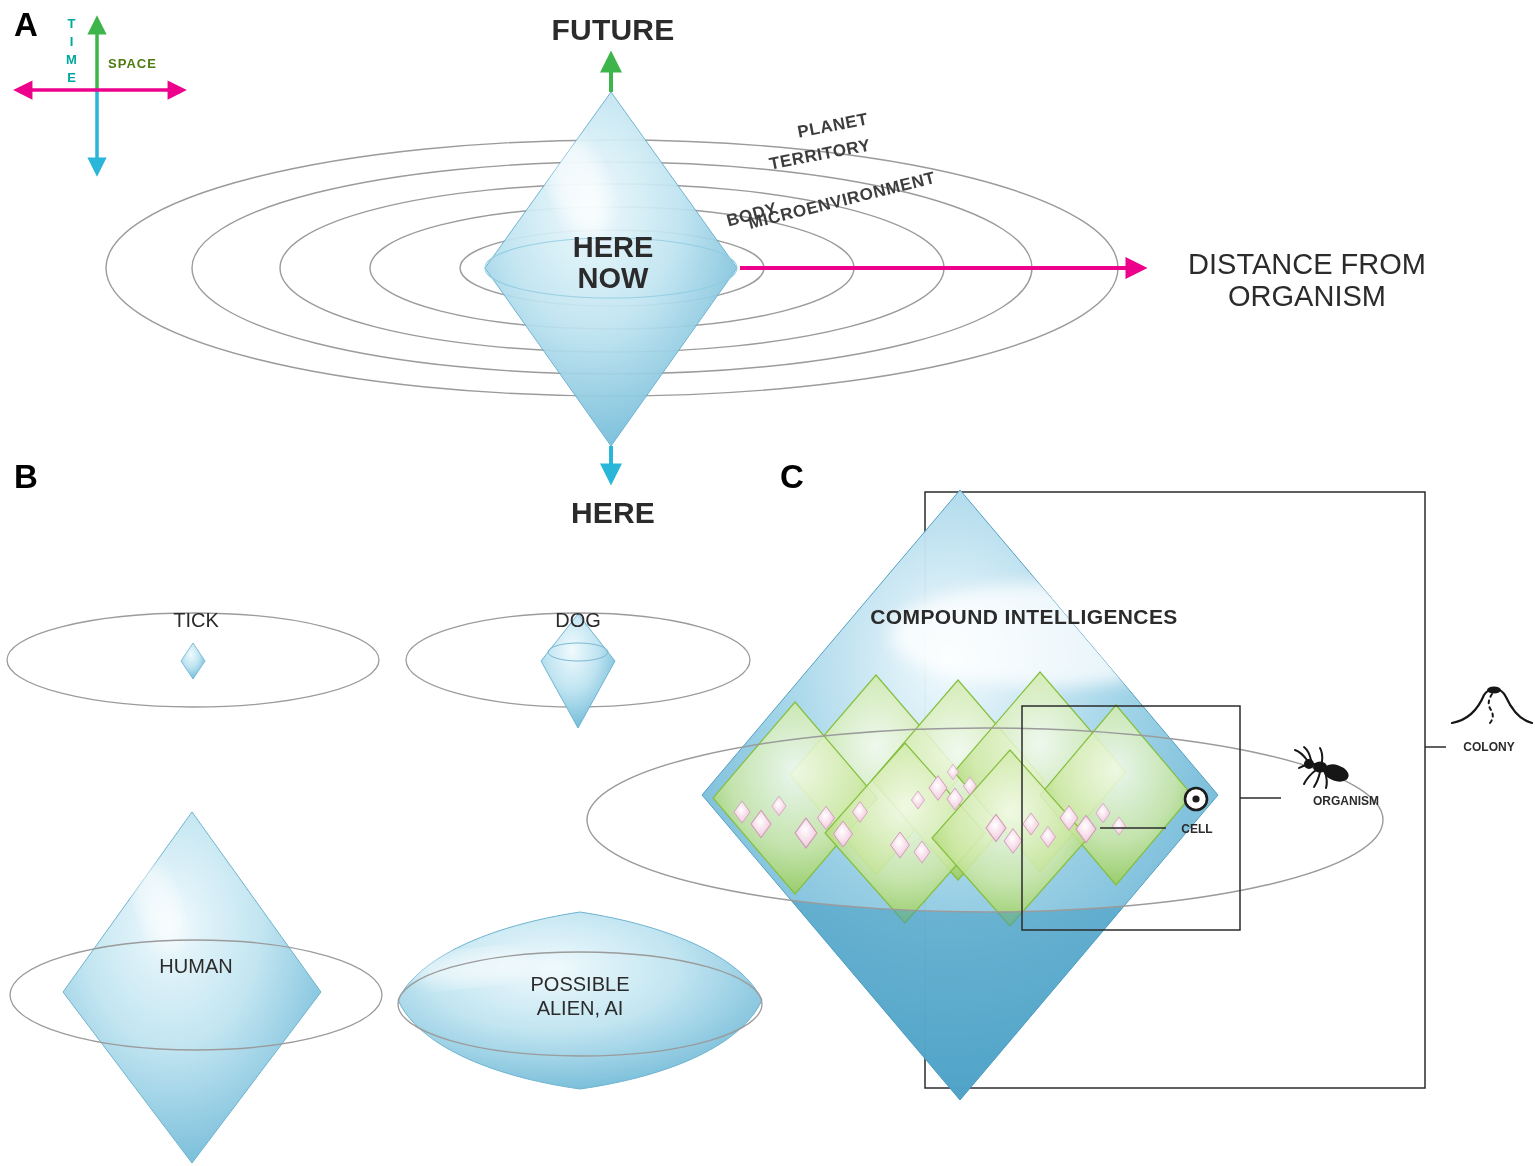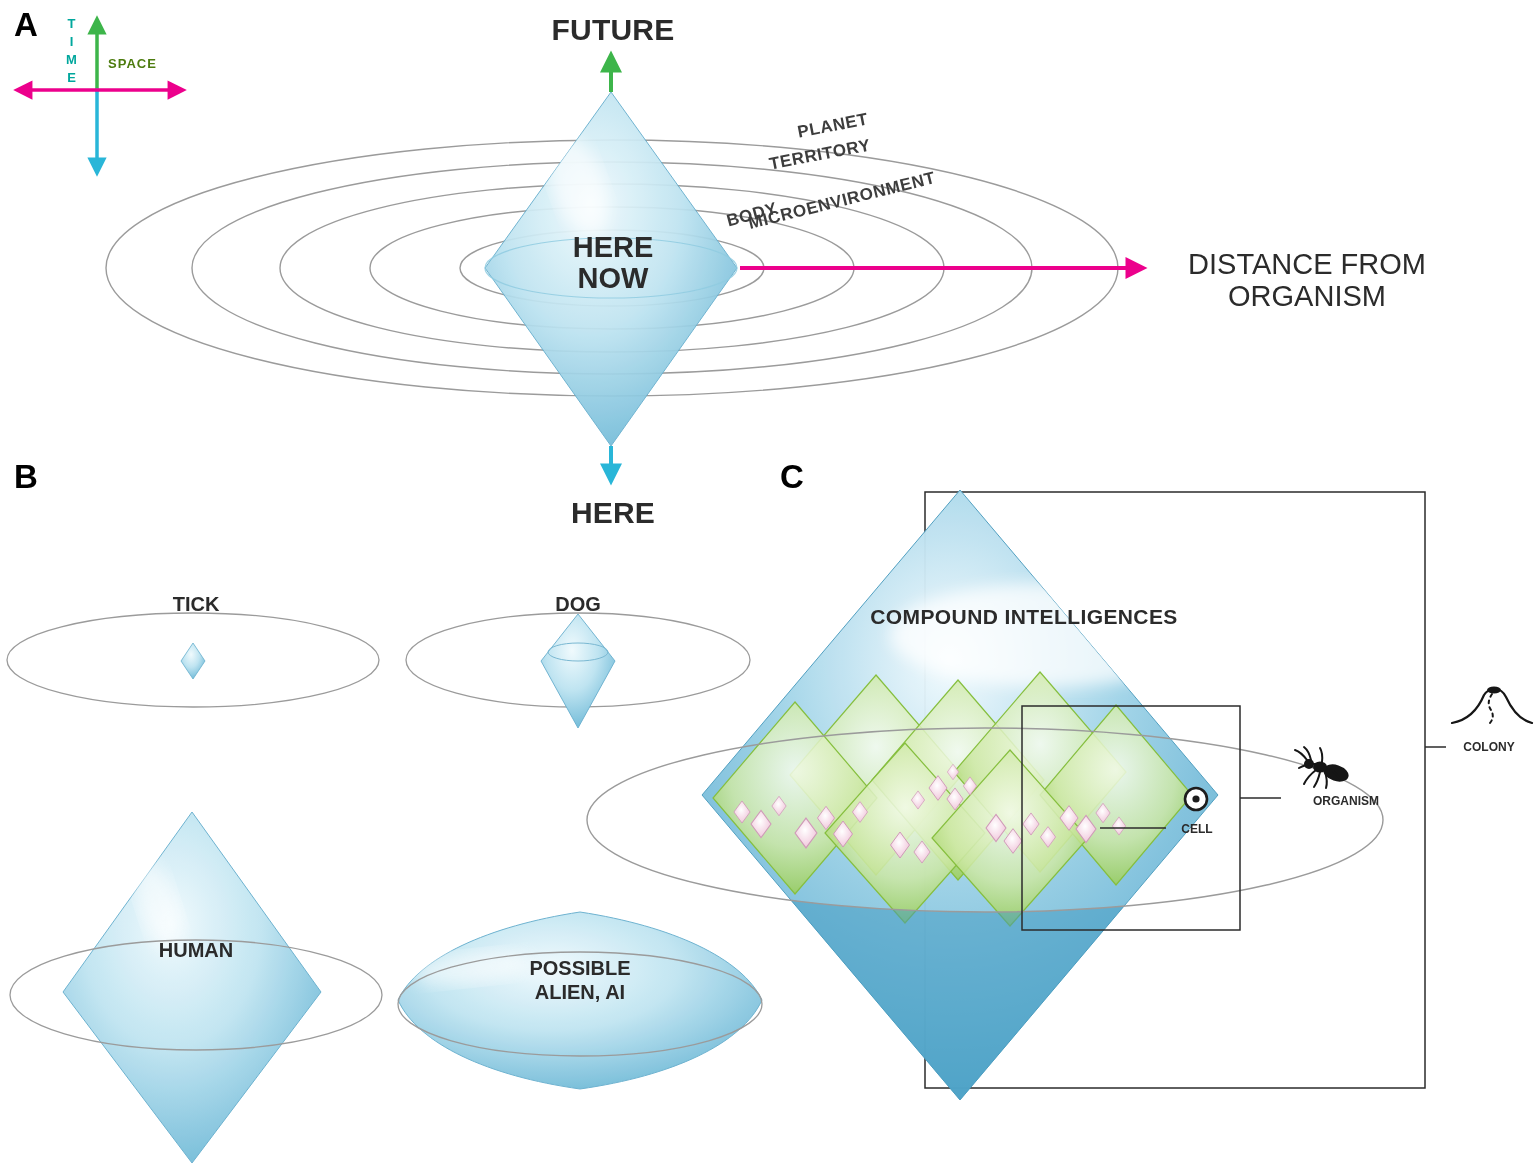--- a/index.html
+++ b/index.html
@@ -6,21 +6,21 @@
   .stage {
     position:relative; width:1535px; height:1166px;
     background:#ffffff; overflow:hidden;
     font-family:"Liberation Sans", sans-serif;
   }
   .stage svg.layer { position:absolute; left:0; top:0; }
   .txt { position:absolute; white-space:nowrap; color:#2b2b2b; }
   .c   { transform:translate(-50%,-50%); text-align:center; }
   .pl  { font-size:33px; font-weight:700; color:#000; }
   .h1  { font-size:30px; font-weight:700; letter-spacing:0.2px; }
-  .h2  { font-size:20px; font-weight:700; line-height:1.2; }
+  .h2  { font-size:20px; font-weight:400; line-height:1.2;margin-top:16px; }
   .h3  { font-size:21px; font-weight:700; letter-spacing:0.4px; }
   .small { font-size:12px; font-weight:700; }
   .ringlbl { font-size:17px; font-weight:600; color:#3d3d3d; letter-spacing:0.6px; }
   .herenow { font-size:29px; font-weight:700; line-height:1.08; }
   .dist { font-size:29px; font-weight:400; line-height:1.1; }
   .legend-time {
     writing-mode:vertical-rl; text-orientation:upright;
     color:#00a79d; font-size:13px; font-weight:700; letter-spacing:3px;
   }
   .legend-space { color:#4d7c0f; font-size:13px; font-weight:700; letter-spacing:1px; }

